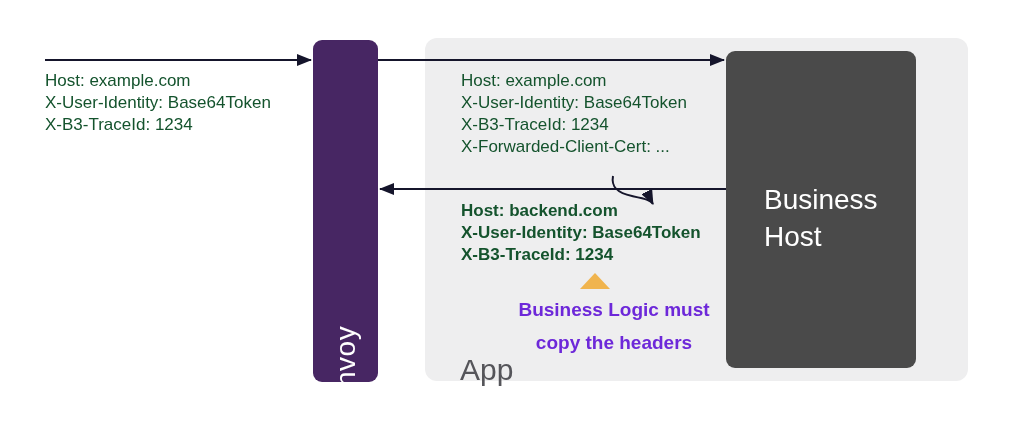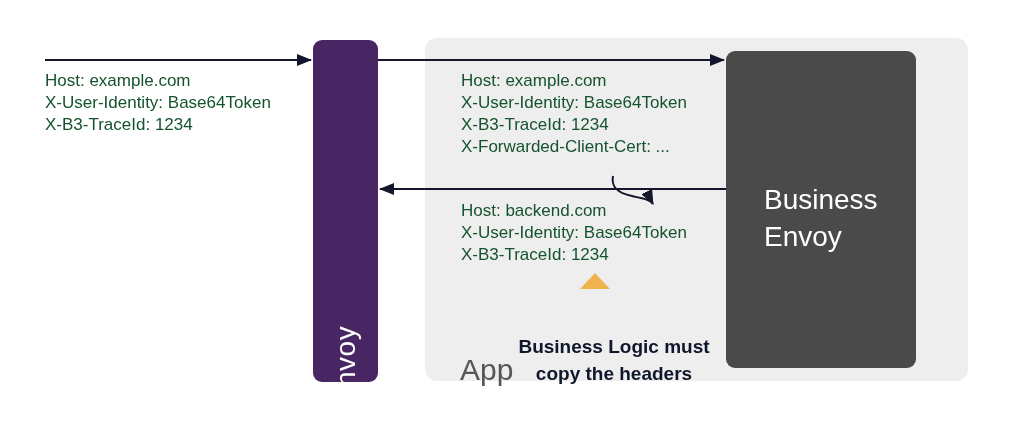--- a/index.html
+++ b/index.html
@@ -82,21 +82,21 @@
     position: absolute;
     color: #14532d;
     font-size: 17px;
     font-weight: 500;
     line-height: 22px;
     z-index: 4;
     white-space: nowrap;
   }
   .hdr-client   { left: 45px;  top: 70px;  }
   .hdr-forward  { left: 461px; top: 70px;  }
-  .hdr-outbound { left: 461px; top: 200px; }
+  .hdr-outbound { left: 461px; top: 200px; font-weight: bold; }
   
   .app-label {
     position: absolute;
     left: 460px;
     top: 329px;
     color: #55555a;
     font-size: 30px;
     font-weight: 500;
     z-index: 4;
     margin-top: 24px;
@@ -106,41 +106,40 @@
     left: 578px;
     top: 272px;
     z-index: 4;
   }
   .warn-text {
     position: absolute;
     left: 498px;
     top: 293px;
     width: 232px;
     text-align: center;
-    color: #0f172a;
+    color: #6d28d9;
     font-size: 19px;
     font-weight: 700;
-    line-height: 27px;
+    line-height: 33px;
     z-index: 4;
-    margin-top: 40px;
   }
 </style>
 </head>
 <body>
 
 <div class="canvas">
 
   <div class="app-panel"></div>
 
   <div class="envoy-bar">
     <span class="envoy-label">Envoy</span>
   </div>
 
   <div class="bl-box">
-    <div class="bl-label">Business Envoy</div>
+    <div class="bl-label">Business Host</div>
   </div>
 
   <svg class="arrow-layer" width="1024" height="421" viewBox="0 0 1024 421">
     <defs>
       <marker id="ah" markerUnits="userSpaceOnUse" markerWidth="16" markerHeight="12" refX="14" refY="6" orient="auto">
         <path d="M0,0 L15,6 L0,12 Z" fill="#15152b"></path>
       </marker>
     </defs>
     <line x1="45" y1="60" x2="311" y2="60" stroke="#15152b" stroke-width="2" marker-end="url(#ah)"></line>
     <line x1="378" y1="60" x2="724" y2="60" stroke="#15152b" stroke-width="2" marker-end="url(#ah)"></line>

